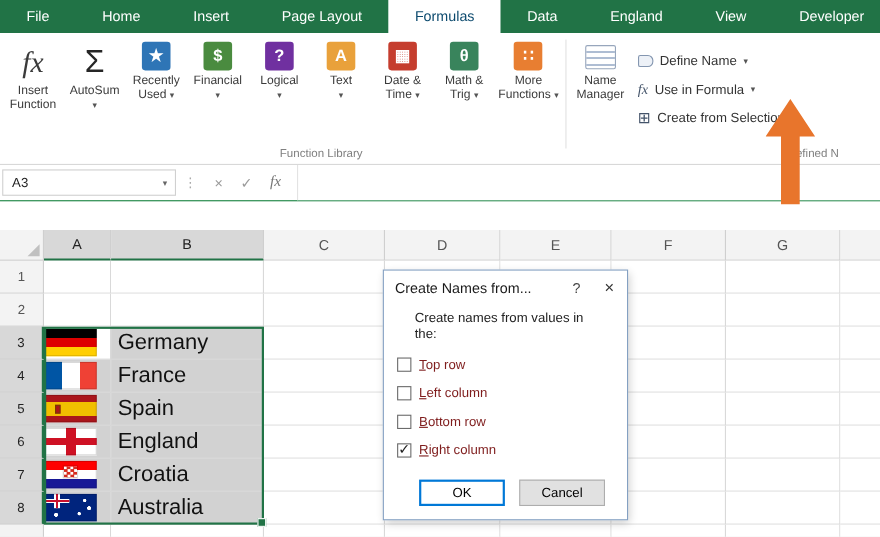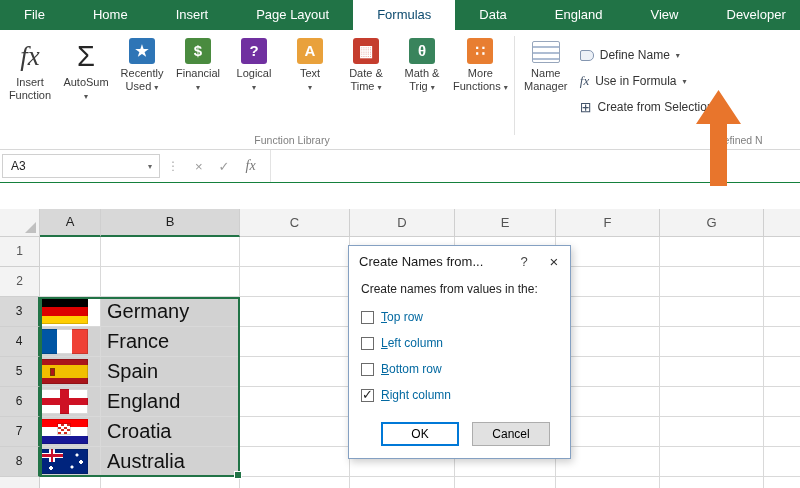--- a/index.html
+++ b/index.html
@@ -98,25 +98,25 @@
   .arrow-svg{position:absolute;left:696px;top:90px;z-index:40}
 
   
   .dialog{position:absolute;left:348px;top:245px;width:223px;background:#fff;border:1px solid #84A0C2;
           box-shadow:2px 3px 8px rgba(0,0,0,.2);z-index:50;box-sizing:border-box}
   .dlg-title{display:flex;align-items:center;height:30px}
   .dlg-title-text{flex:1;font-size:13px;color:#1a1a1a;padding-left:10px;white-space:nowrap;overflow:hidden}
   .dlg-help{width:28px;text-align:center;font-size:13px;color:#444}
   .dlg-close{width:32px;text-align:center;font-size:15px;color:#333}
   .dlg-body{padding:4px 12px 0}
-  .dlg-prompt{font-size:12px;color:#222;margin:2px 0 8px}
+  .dlg-prompt{font-size:12px;color:#222;margin:2px 16px 8px}
   .opt{display:flex;align-items:center;gap:7px;height:26px}
   .cb{width:13px;height:13px;border:1px solid #6b6b6b;background:#fff;position:relative;box-sizing:border-box;flex:none}
   .cb.checked::after{content:"\2713";position:absolute;left:0;top:-3px;font-size:13px;color:#222}
-  .opt-text{display:inline-block;font-size:12px;color:#0369a1}
+  .opt-text{display:inline-block;font-size:12px;color:#7f1d1d}
   .opt-text::first-letter{text-decoration:underline}
   .dlg-footer{display:flex;justify-content:flex-end;gap:13px;margin:14px 8px 12px 0}
   .btn{width:78px;height:24px;font-size:12px;text-align:center;box-sizing:border-box}
   .btn-ok{background:#fff;border:2px solid #0078D7;line-height:20px}
   .btn-cancel{background:#E1E1E1;border:1px solid #ADADAD;line-height:22px}
 </style>
 </head>
 <body>
 
 <div class="app">

